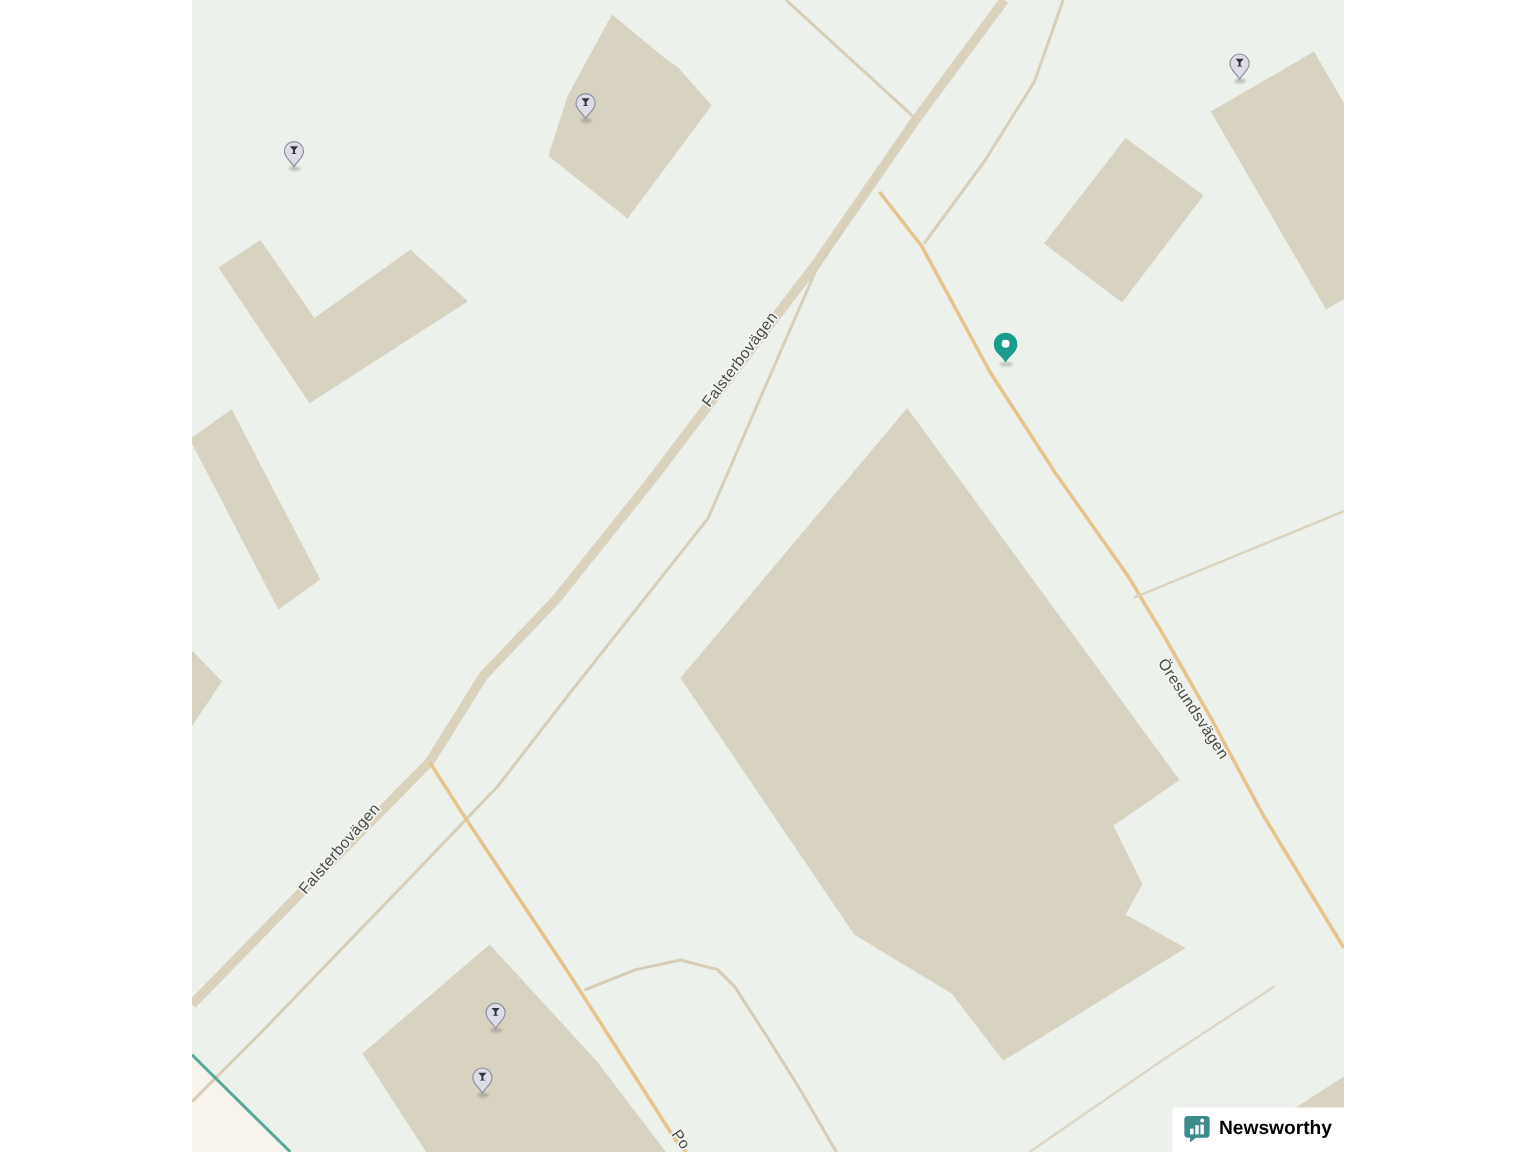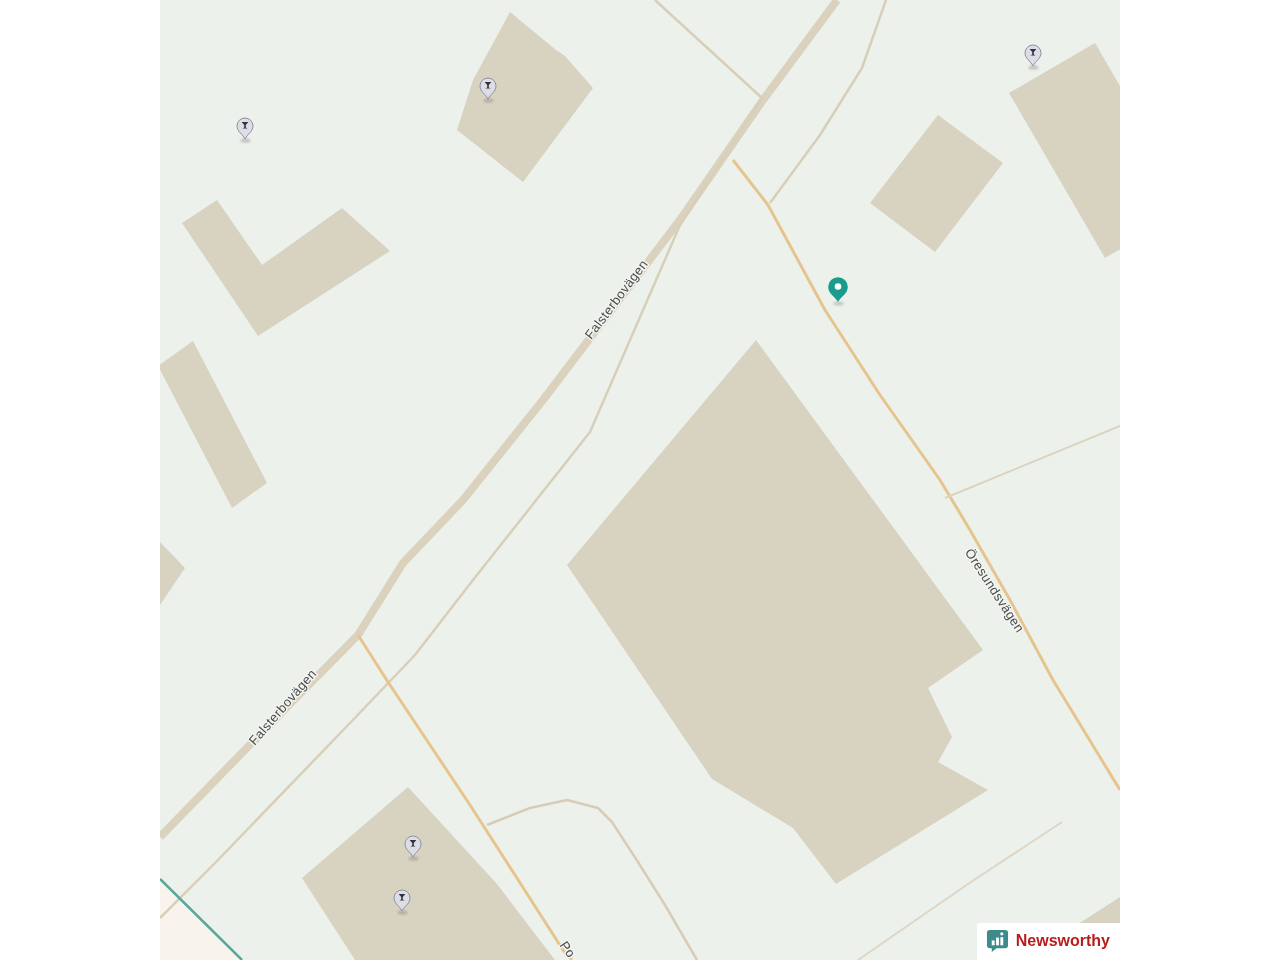--- a/index.html
+++ b/index.html
@@ -26,21 +26,21 @@
     stroke:#f1f4ef;
     stroke-width:3px;
     stroke-linejoin:round;
   }
   .attribution{
     position:absolute;right:0;bottom:0;
     display:flex;align-items:center;gap:7px;
     background:#ffffff;
     padding:6px 10px 8px 9px;
     font-size:16px;font-weight:bold;
-    color:#b91c1c;
+    color:#000000;
     cursor:pointer;
     border-top-left-radius:3px;
   }
   .poi-shadow{filter:blur(1px);}
 </style>
 </head>
 <body>
 
 <div class="map-frame">
   <svg id="map-svg" width="960" height="960" viewBox="0 0 960 960">

